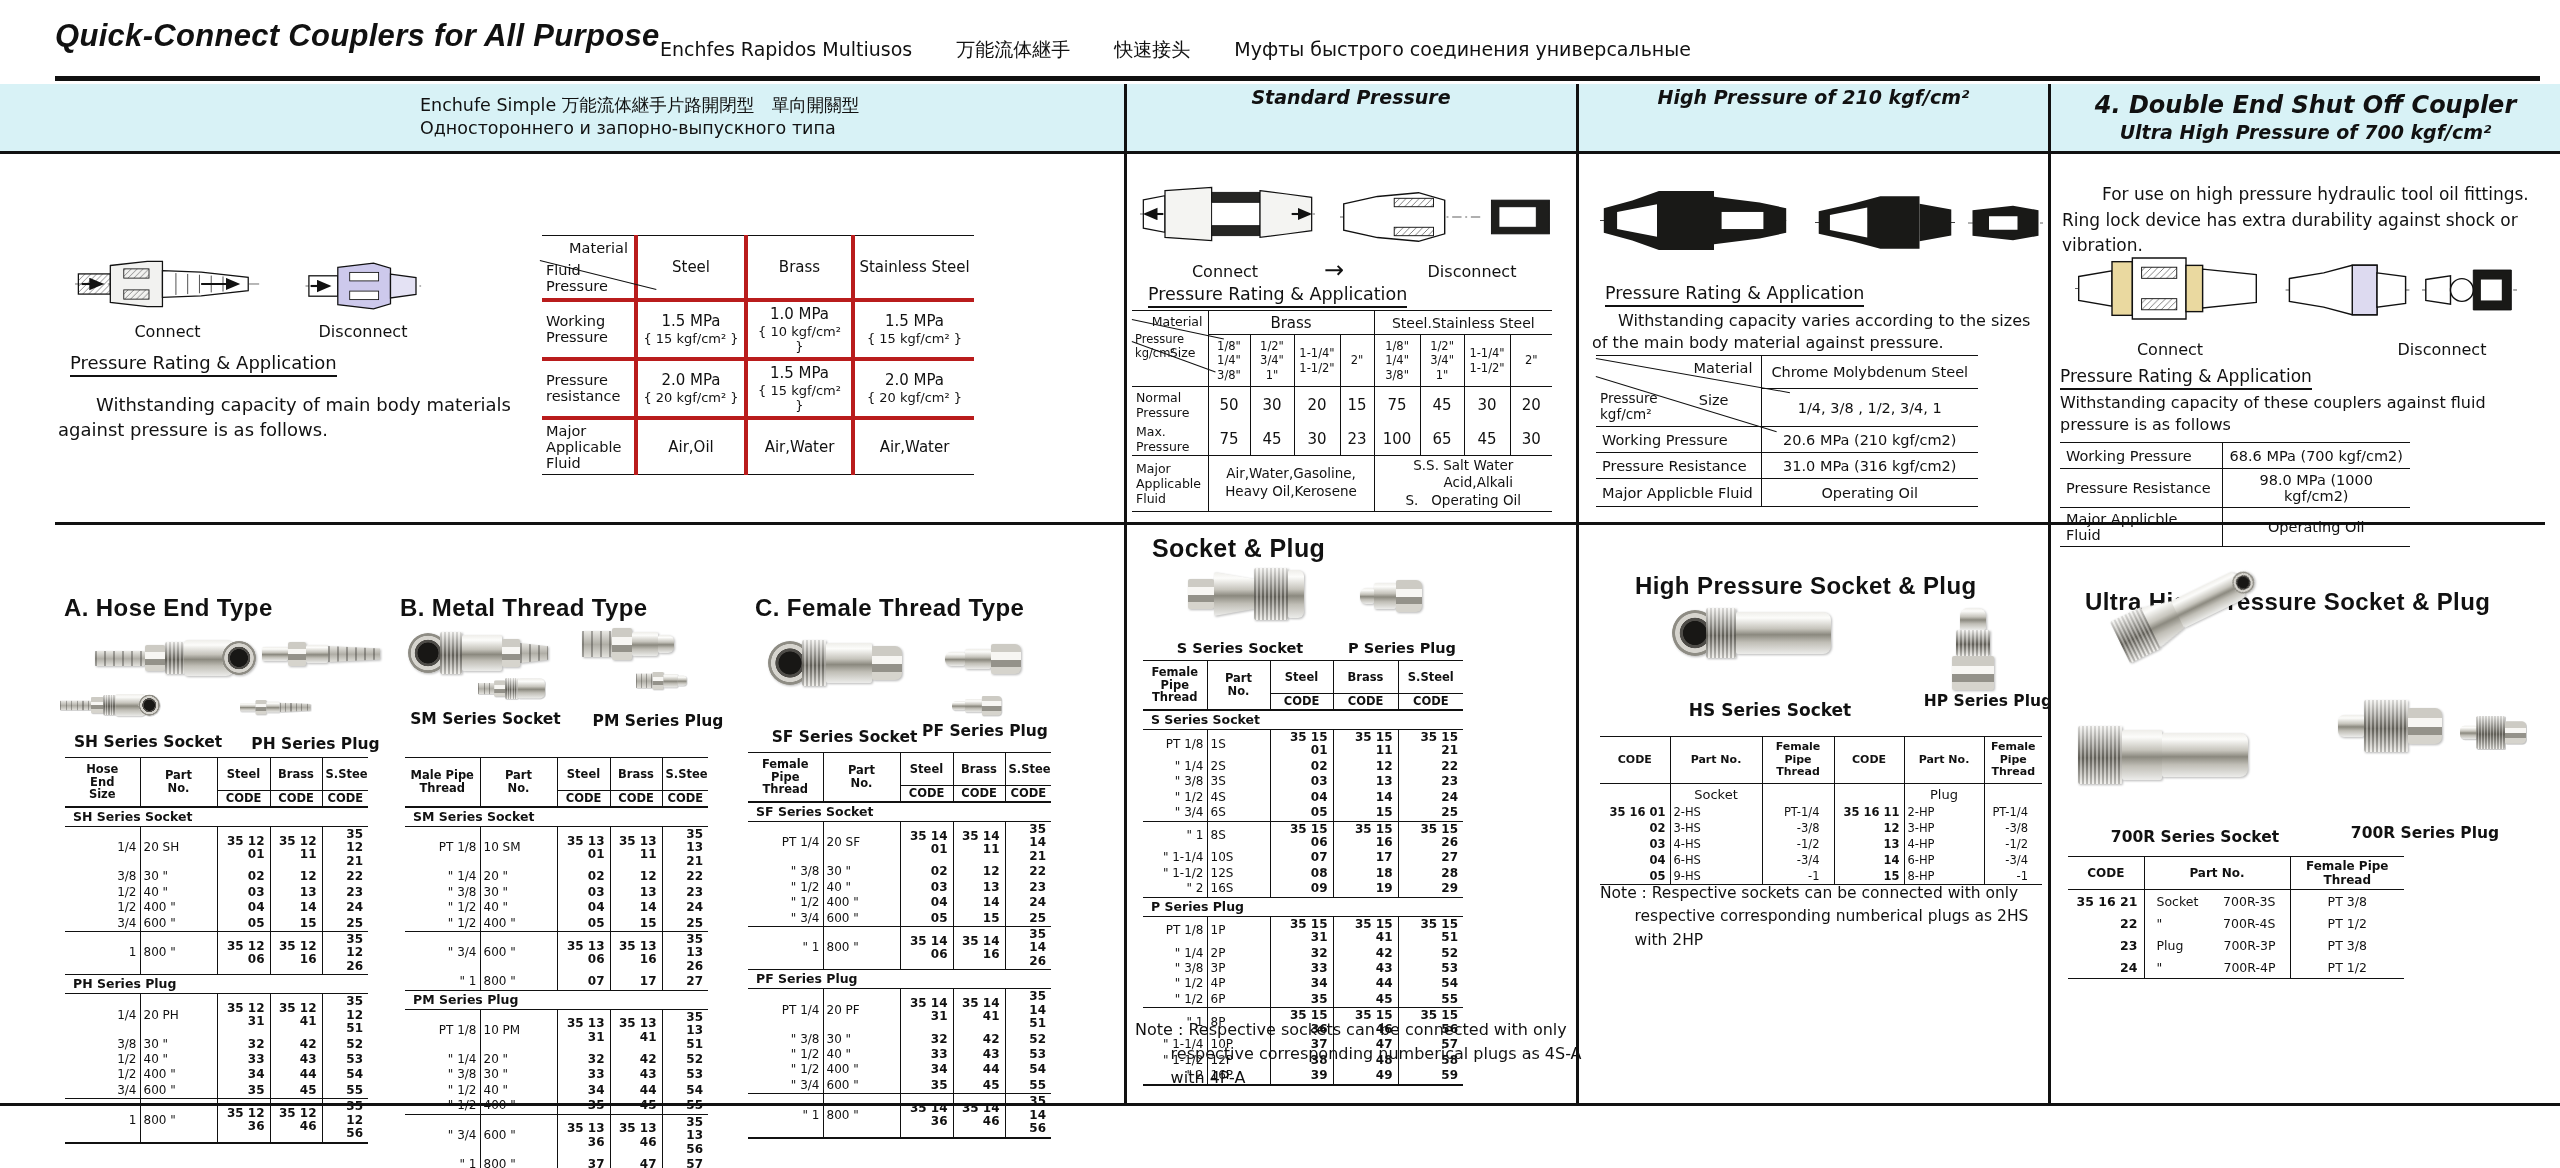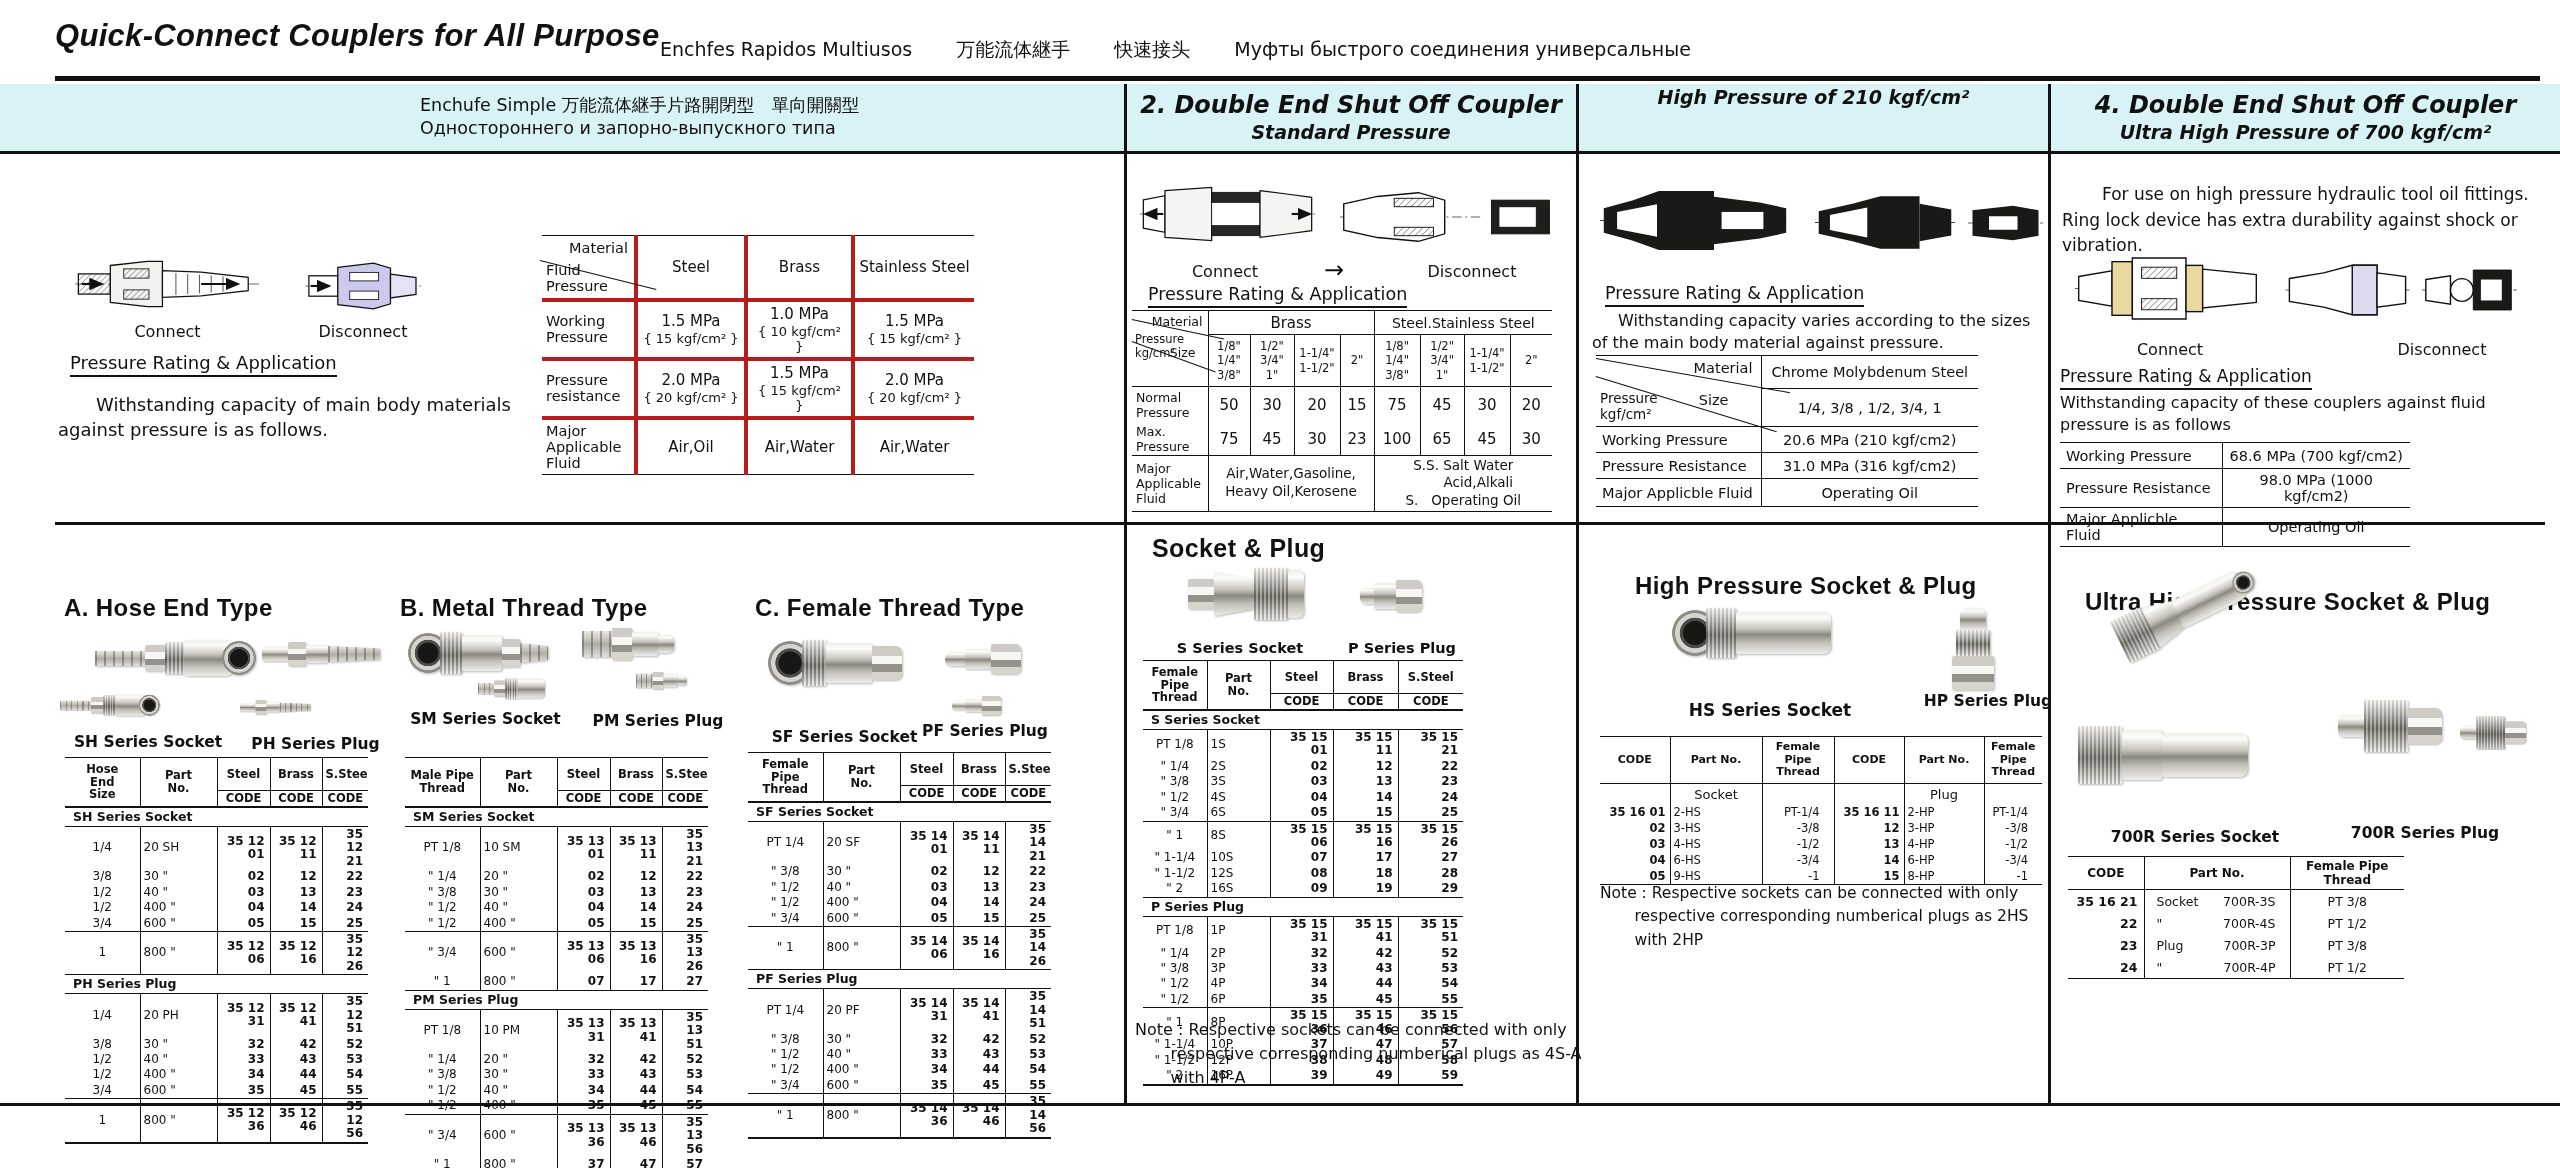--- a/index.html
+++ b/index.html
@@ -30,21 +30,21 @@
           border-top:1.5px solid #111;border-bottom:2px solid #111}
   .ptable th,.ptable td{padding:1px 3px;font-weight:400;overflow:hidden}
   .ptable thead{border-bottom:2px solid #111}
   .ptable thead th{font-weight:700;text-align:center;vertical-align:middle;font-size:11.5px}
   .ptable thead tr:first-child th{height:30px}
   .ptable .m{border-bottom:1.2px solid #111}
   .ptable .v{border-left:1.2px solid #111}
   .ptable tbody{border-top:1.5px solid #111}
   .ptable .gt td{font-weight:700;font-size:12.5px;text-align:left;padding:2px 2px 2px 8px}
   .ptable td{height:13px}
-  .ptable .sz{text-align:center}
+  .ptable .sz{text-align:right}
   .ptable .pn{text-align:left;padding-right:9px}
   .ptable .cd{text-align:right;padding-right:5px;font-weight:700}
 
   
   .mtab{position:absolute;border-collapse:collapse;table-layout:fixed;font-size:15px;
         border-top:1.5px solid #111;border-bottom:1.5px solid #111}
   .mtab td{border:4px solid #b91c1c;text-align:center;vertical-align:middle;padding:3px 4px}
   .mtab td:first-child{border-left:0;text-align:left;font-size:14.5px}
   .mtab td:last-child{border-right:0}
   .mtab tr:first-child td{border-top:0}
@@ -235,21 +235,20 @@
   </div>
   <div class="hline" style="left:55px;top:76px;width:2485px;height:5px"></div>
 
   <div class="band"></div>
   <div class="hline" style="left:0;top:151px;width:2560px;height:3px"></div>
 
   <div class="s1-band-sub" style="top:93px">Enchufe Simple 万能流体継手片路開閉型　單向開關型</div>
   <div class="s1-band-sub" style="top:118px">Одностороннего и запорно-выпускного типа</div>
 
   <div class="band-col" style="left:1126px;top:84px;width:450px">
-    <div class="t1">2. Double End Shut Off Coupler</div>
     <div class="t2">Standard Pressure</div>
   </div>
   <div class="band-col" style="left:1579px;top:84px;width:469px">
     <div class="t2">High Pressure of 210 kgf/cm²</div>
   </div>
   <div class="band-col" style="left:2051px;top:84px;width:509px">
     <div class="t1">4. Double End Shut Off Coupler</div>
     <div class="t2">Ultra High Pressure of 700 kgf/cm²</div>
   </div>
 

